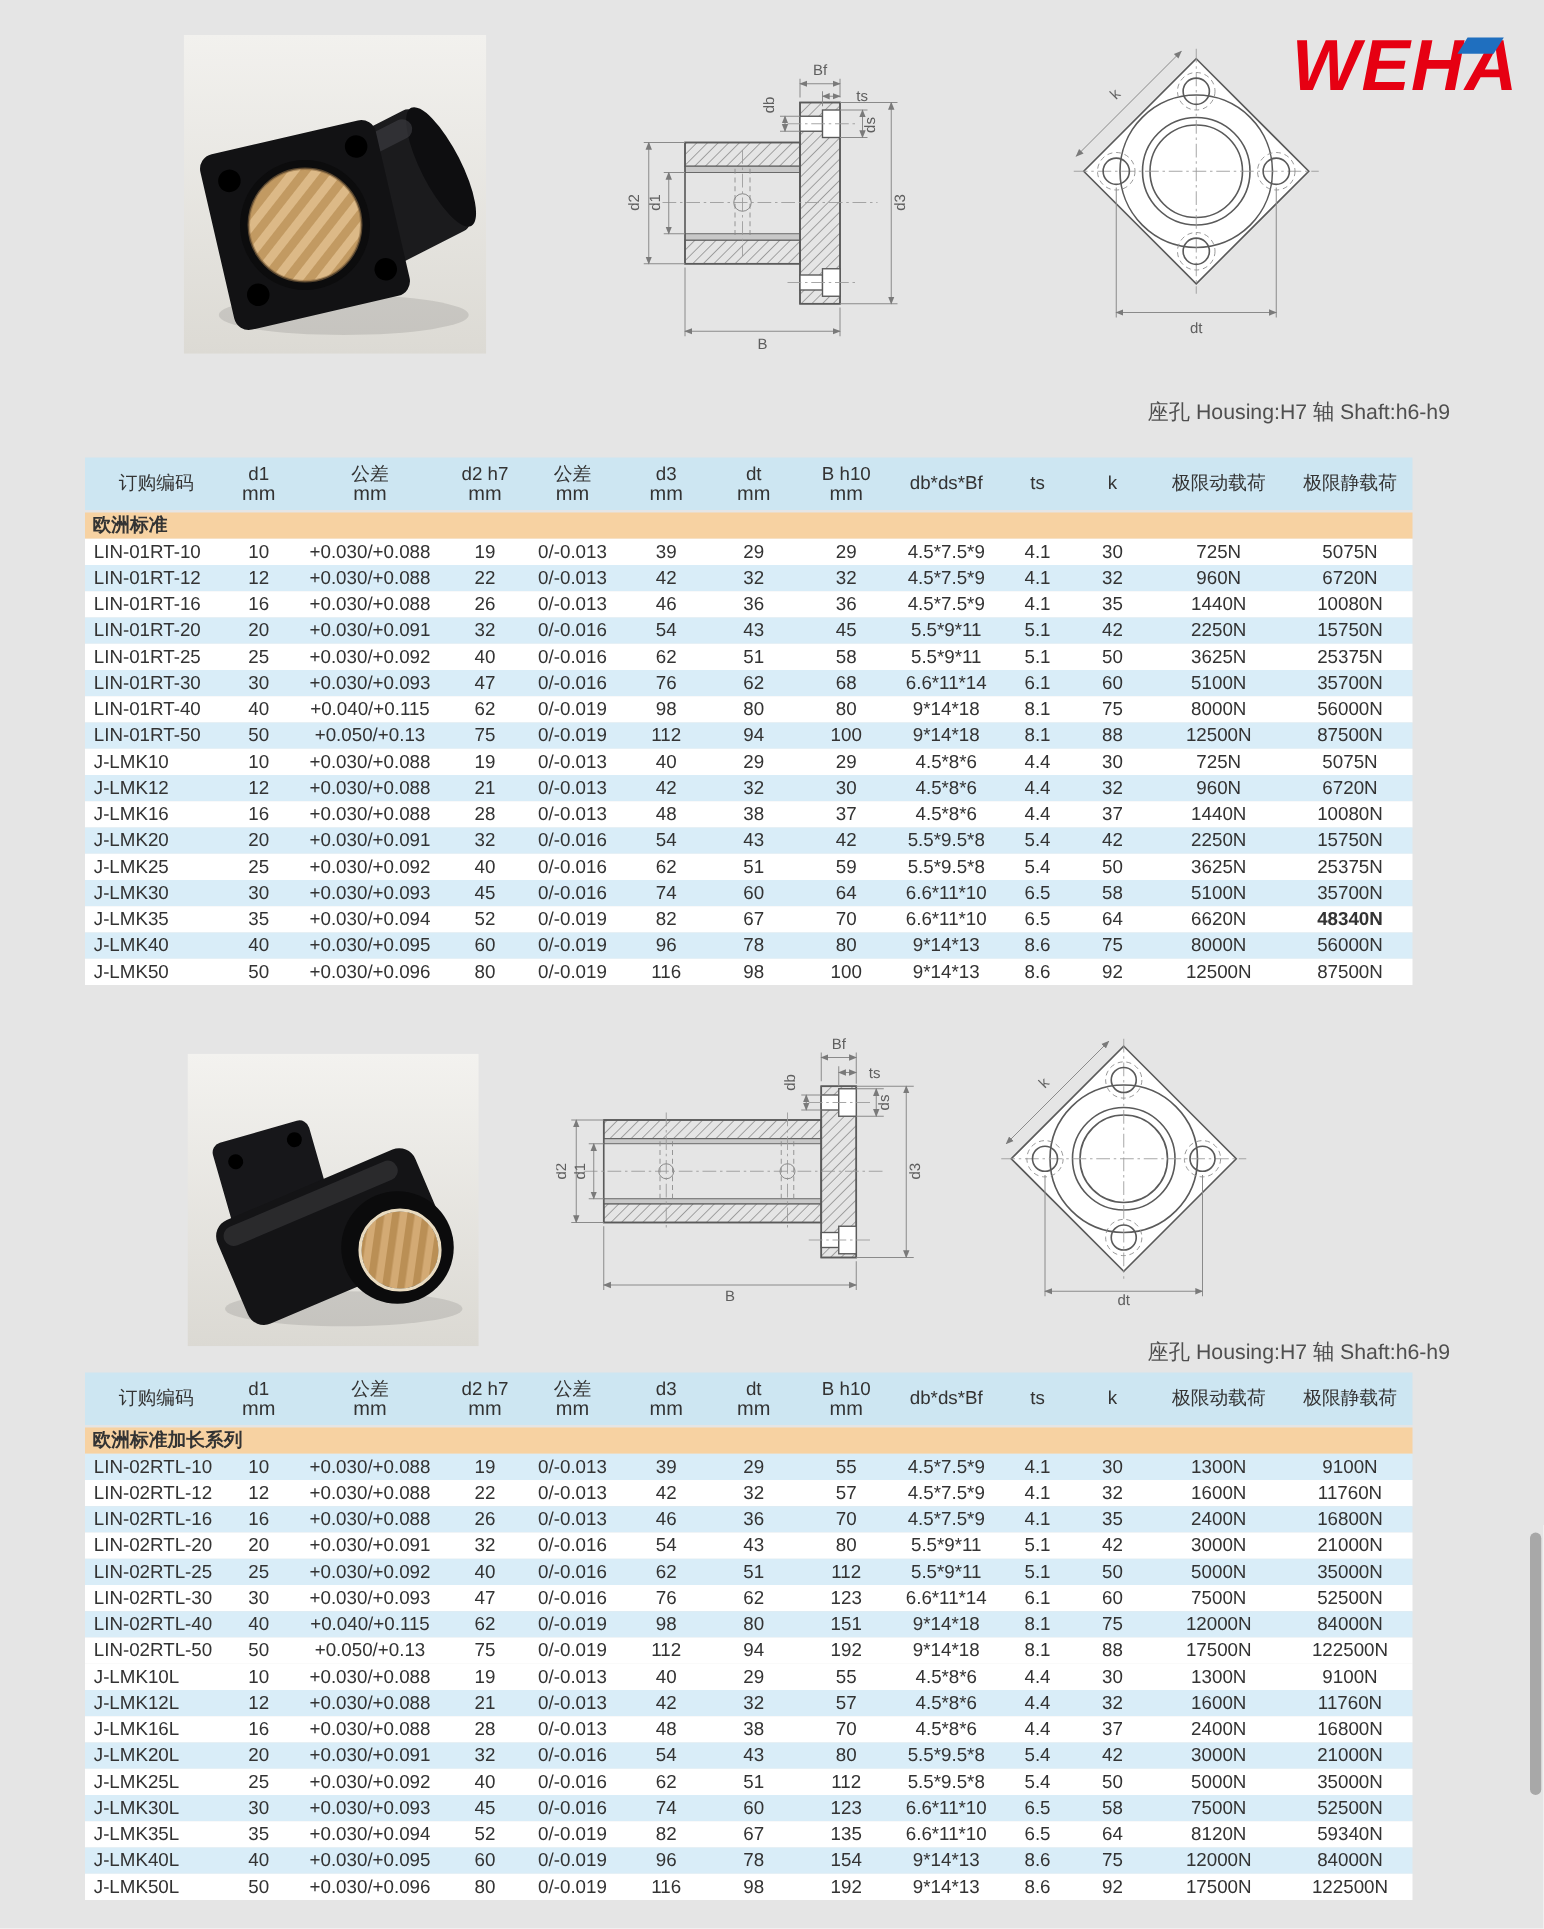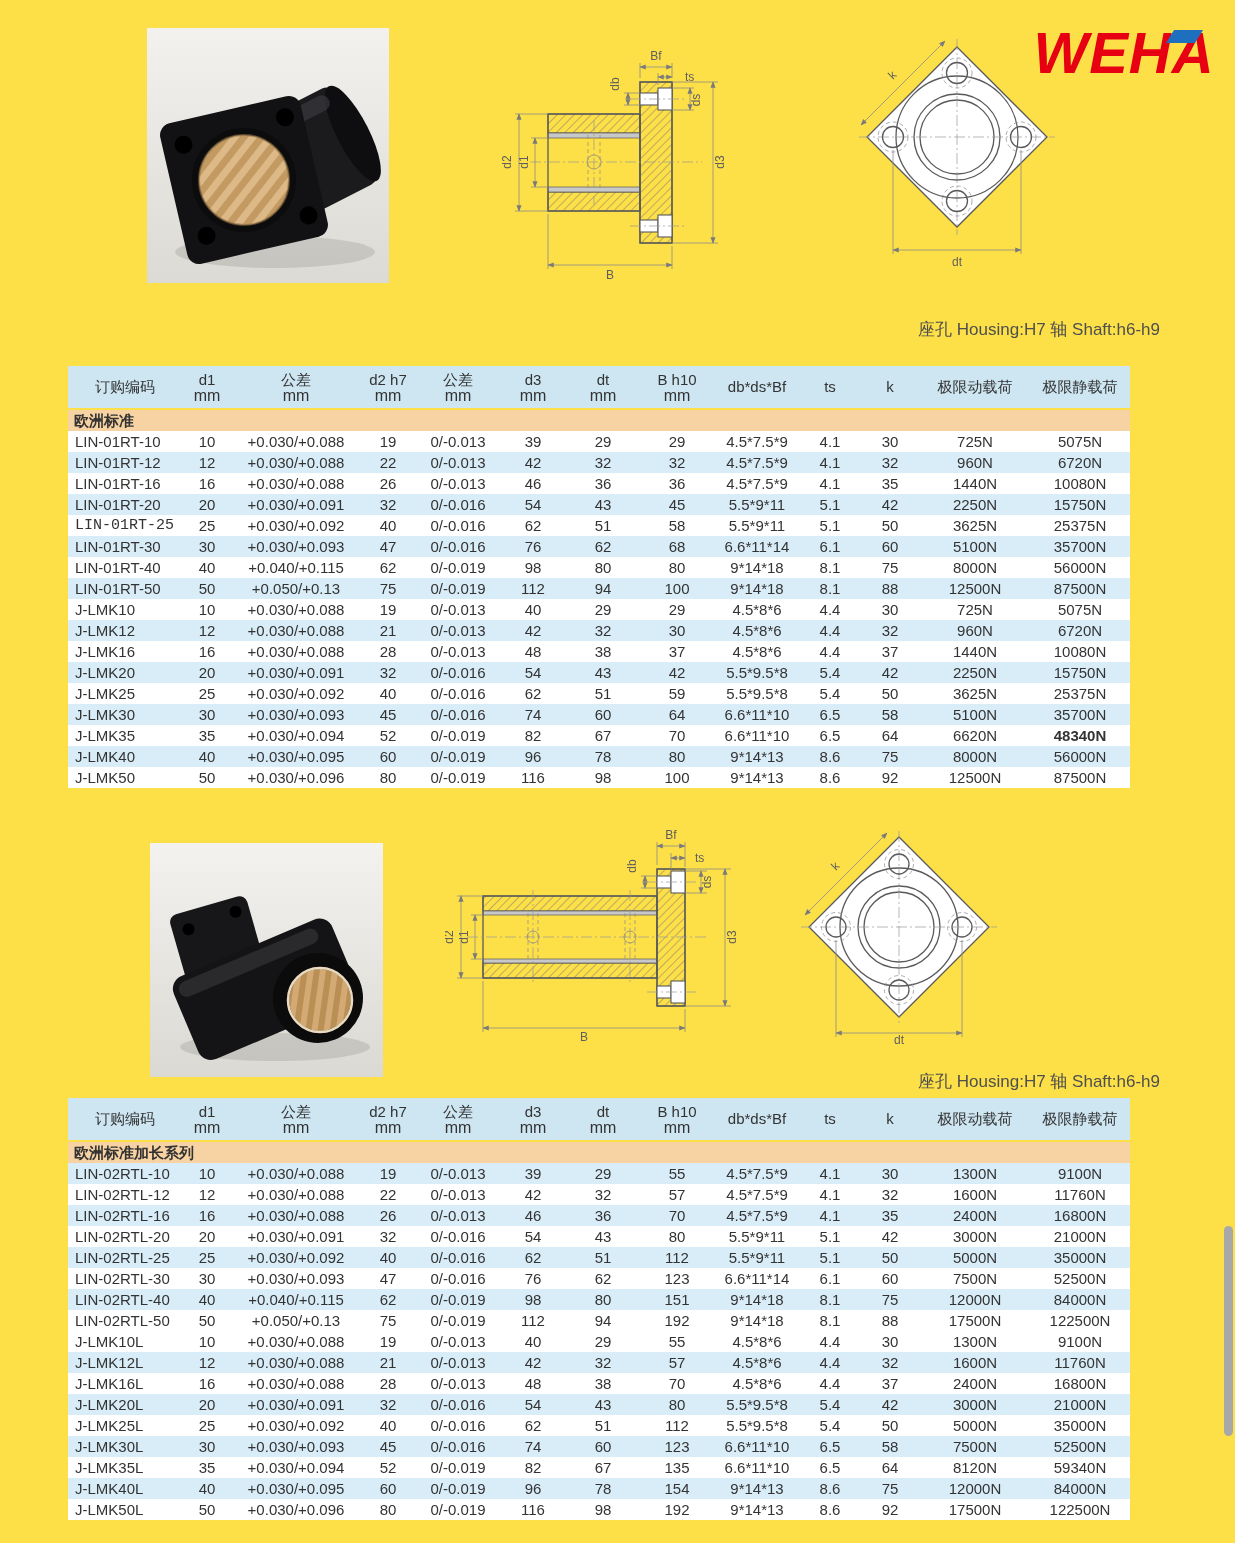--- a/index.html
+++ b/index.html
@@ -1,16 +1,16 @@
 <!DOCTYPE html>
 <html><head>
 <meta charset="utf-8">
 <style>
   html,body{margin:0;padding:0;background:#fff;}
-  .page{position:relative;width:1235px;height:1543px;background:#fde047;overflow:hidden;
+  .page{position:relative;width:1235px;height:1543px;background:#e5e5e5;overflow:hidden;
         font-family:"Liberation Sans","DejaVu Sans",sans-serif;color:#333;}
   .abs{position:absolute;}
 
   
   .logo{position:absolute;left:1013px;top:24px;width:222px;text-align:center;}
   .logo-en{position:relative;display:inline-block;font-weight:700;font-style:italic;
            font-size:58px;line-height:58px;color:#e60012;letter-spacing:1px;}
   .logo-accent{position:absolute;top:6px;right:16px;width:29px;height:13px;background:#1f6fbf;
            transform:skewX(-32deg);}
   .logo-cn{font-size:42px;line-height:44px;font-weight:700;color:#393336;letter-spacing:2px;margin-top:-2px;}
@@ -284,21 +284,21 @@
         <div class="t-cell" style="width: 66px;">54</div>
         <div class="t-cell" style="width: 74px;">43</div>
         <div class="t-cell" style="width: 74px;">45</div>
         <div class="t-cell" style="width: 86px;">5.5*9*11</div>
         <div class="t-cell" style="width: 60px;">5.1</div>
         <div class="t-cell" style="width: 60px;">42</div>
         <div class="t-cell" style="width: 110px;">2250N</div>
         <div class="t-cell" style="width: 100px;">15750N</div>
       </div>
       <div class="t-row">
-        <div class="t-cell t-code" style="width: 114px; font-family: Liberation Mono, monospace;">LIN-01RT-25</div>
+        <div class="t-cell t-code" style="width: 114px;">LIN-01RT-25</div>
         <div class="t-cell" style="width: 50px;">25</div>
         <div class="t-cell" style="width: 128px;">+0.030/+0.092</div>
         <div class="t-cell" style="width: 56px;">40</div>
         <div class="t-cell" style="width: 84px;">0/-0.016</div>
         <div class="t-cell" style="width: 66px;">62</div>
         <div class="t-cell" style="width: 74px;">51</div>
         <div class="t-cell" style="width: 74px;">58</div>
         <div class="t-cell" style="width: 86px;">5.5*9*11</div>
         <div class="t-cell" style="width: 60px;">5.1</div>
         <div class="t-cell" style="width: 60px;">50</div>

